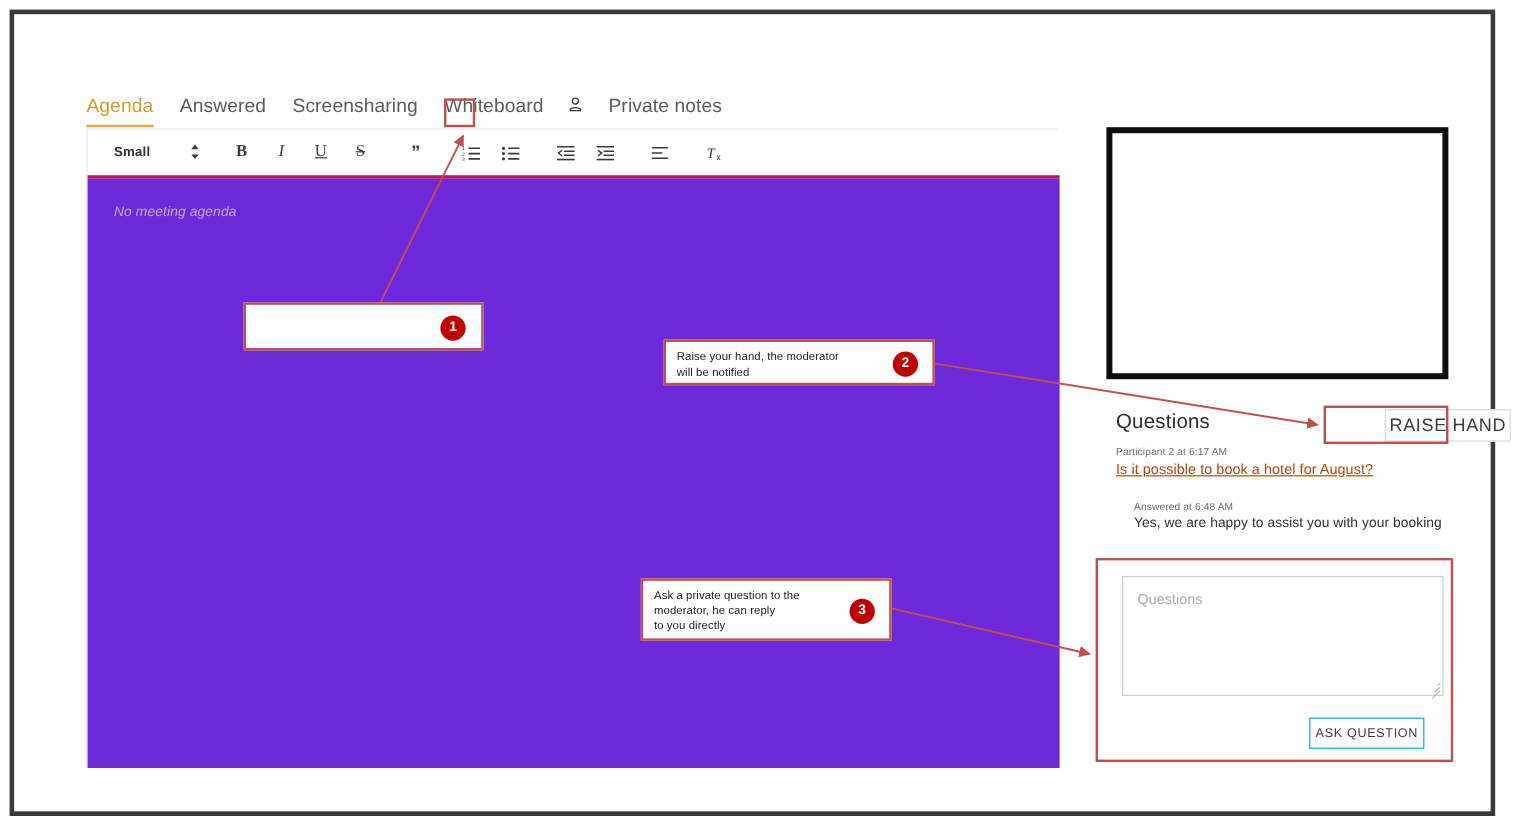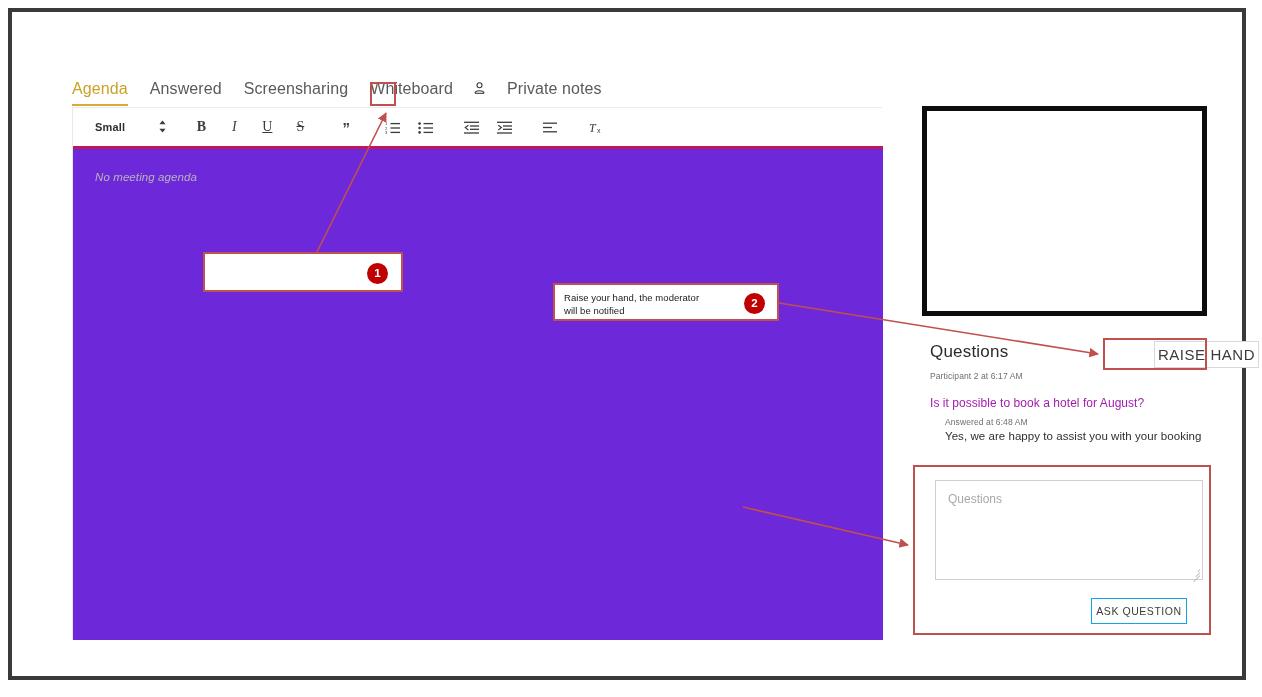--- a/index.html
+++ b/index.html
@@ -210,24 +210,25 @@
     position: absolute;
     left: 14px;
     top: 39px;
     font-size: 8.5px;
     color: #6e6e6e;
     letter-spacing: 0.1px;
   }
   #q-text {
     position: absolute;
     left: 14px;
-    top: 64px;
+    top: 52px;
     font-size: 12px;
-    color: #a21caf;
+    color: #c2410c;
     letter-spacing: 0.05px;
+    text-decoration: underline;
   }
   #a-meta {
     position: absolute;
     left: 29px;
     top: 85px;
     font-size: 8.5px;
     color: #6e6e6e;
     letter-spacing: 0.1px;
   }
   #a-text {
@@ -511,14 +512,20 @@
   <div class="callout" id="callout-1">
     <div class="callout-badge">1</div>
   </div>
 
   <div class="callout" id="callout-2">
     <div class="callout-text" style="max-width:172px;">Raise your hand, the moderator
 will be notified</div>
     <div class="callout-badge">2</div>
   </div>
 
+  <div class="callout" id="callout-3">
+    <div class="callout-text" style="max-width:152px;">Ask a private question to the
+moderator, he can reply
+to you directly</div>
+    <div class="callout-badge">3</div>
+  </div>
 
 </div>
 
 </body></html>

